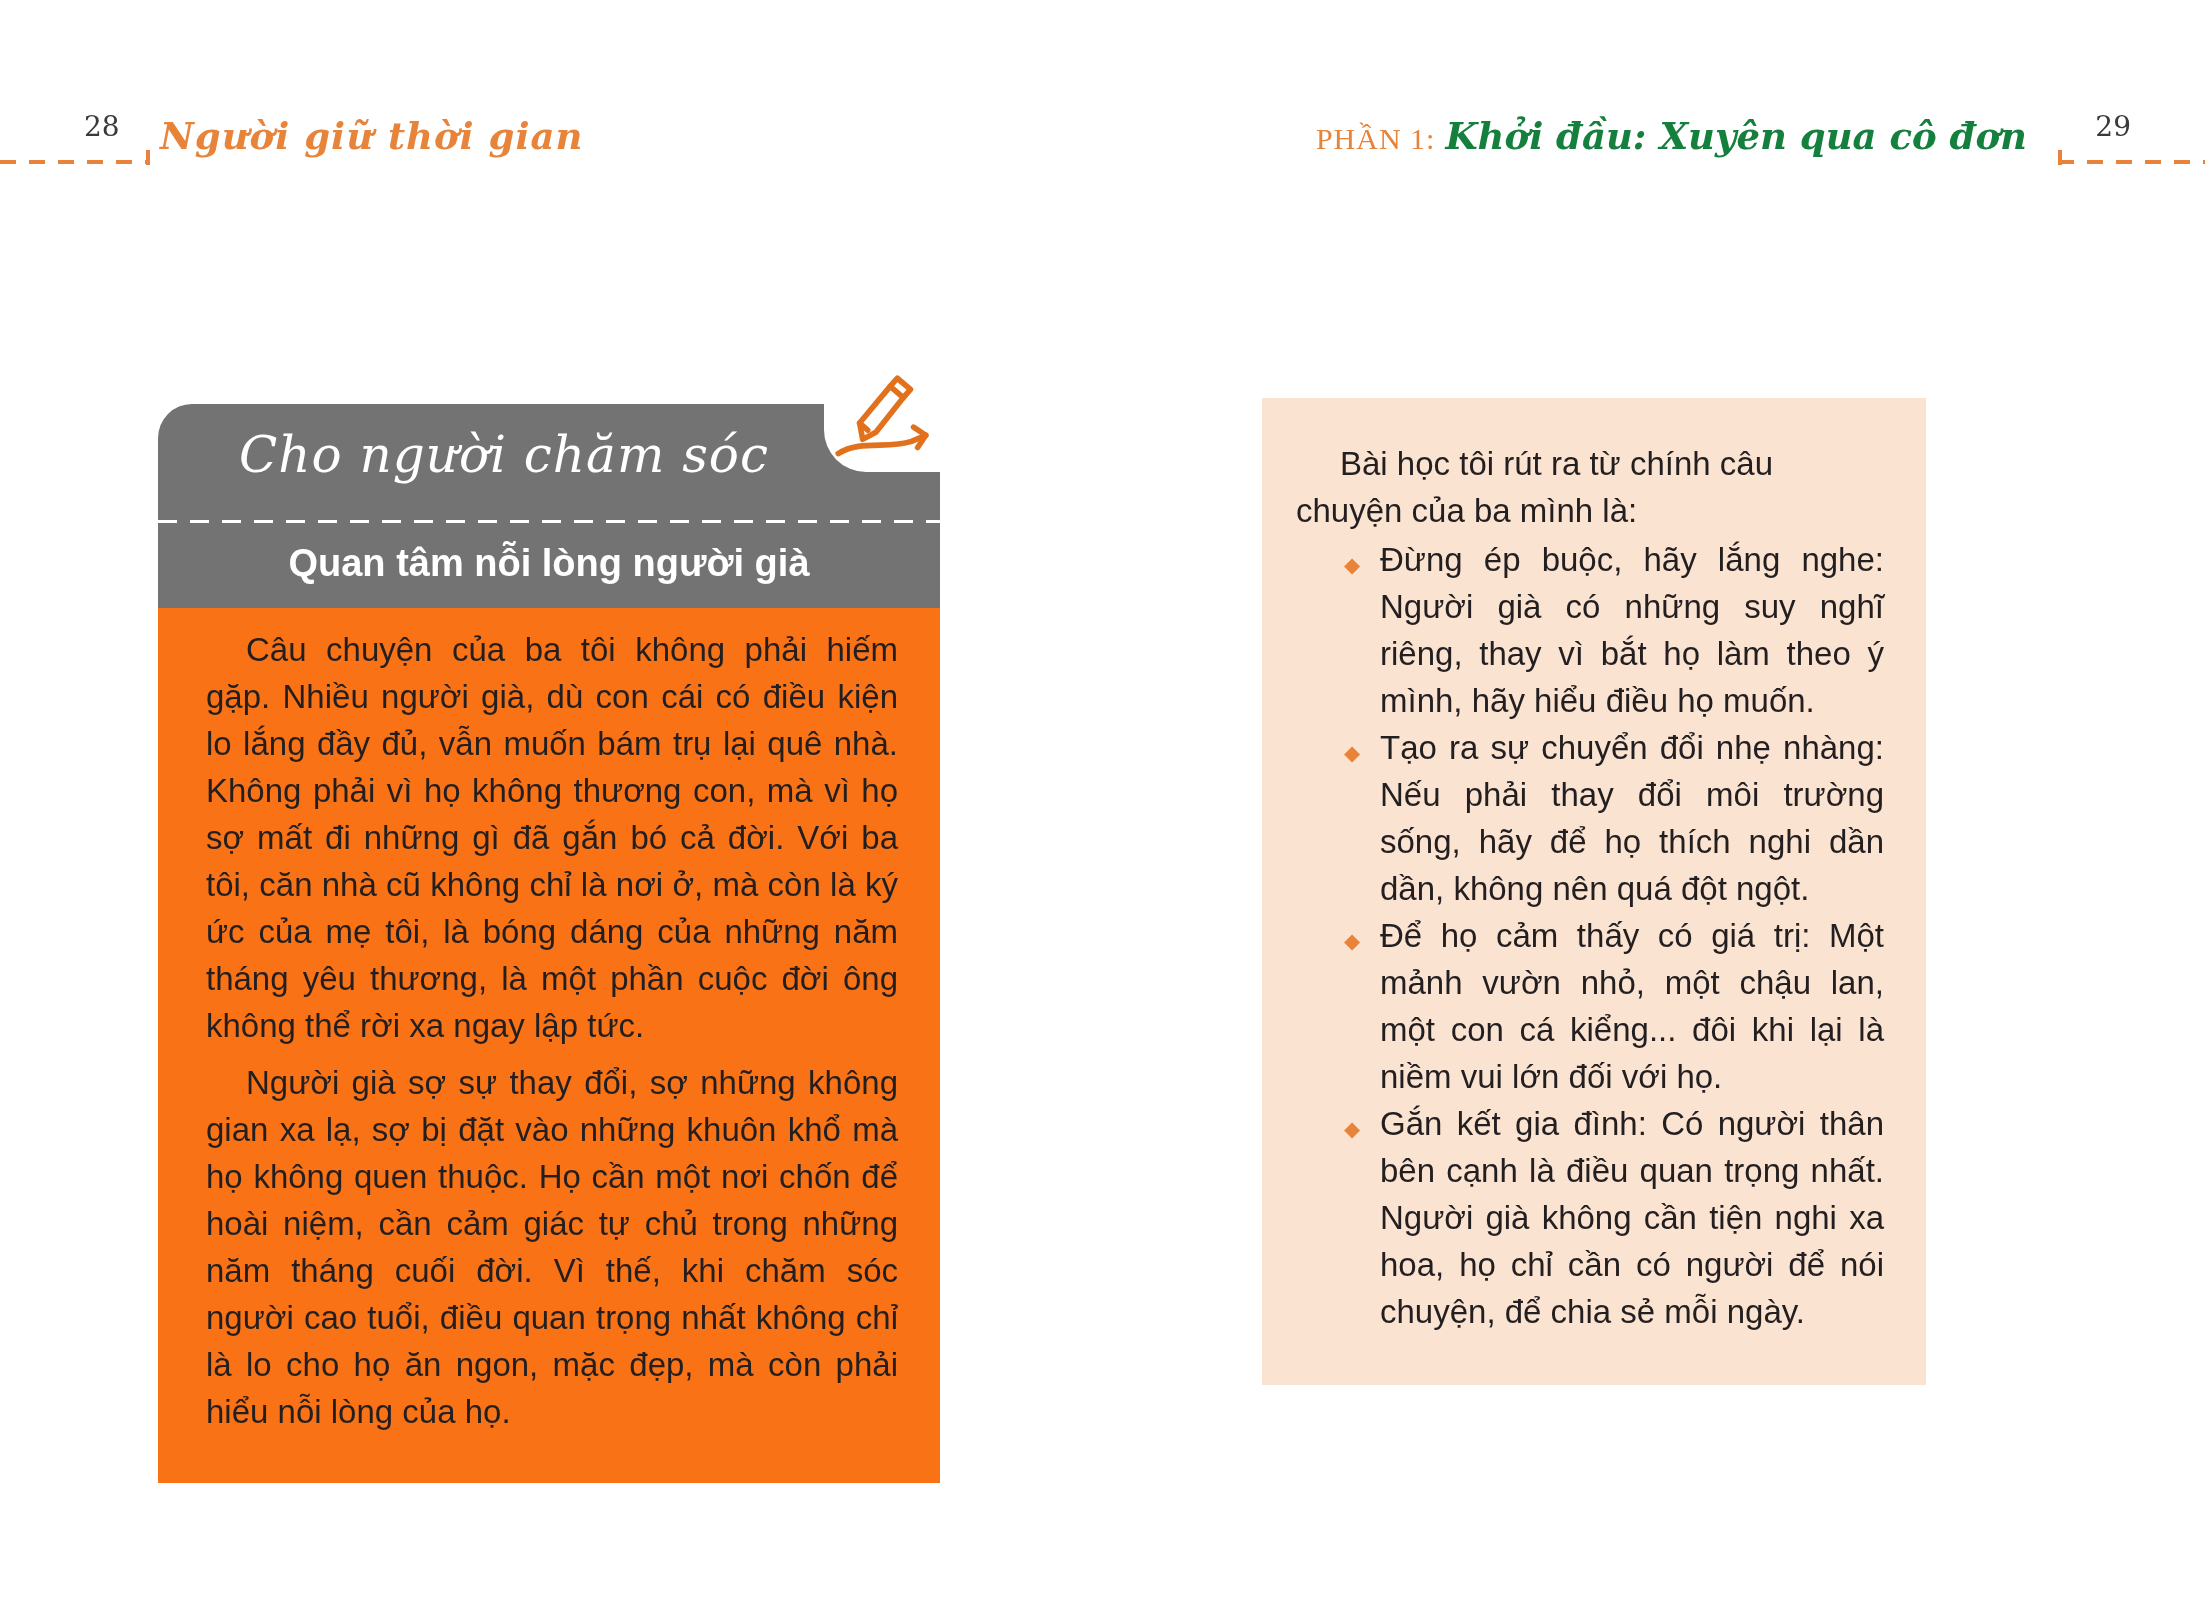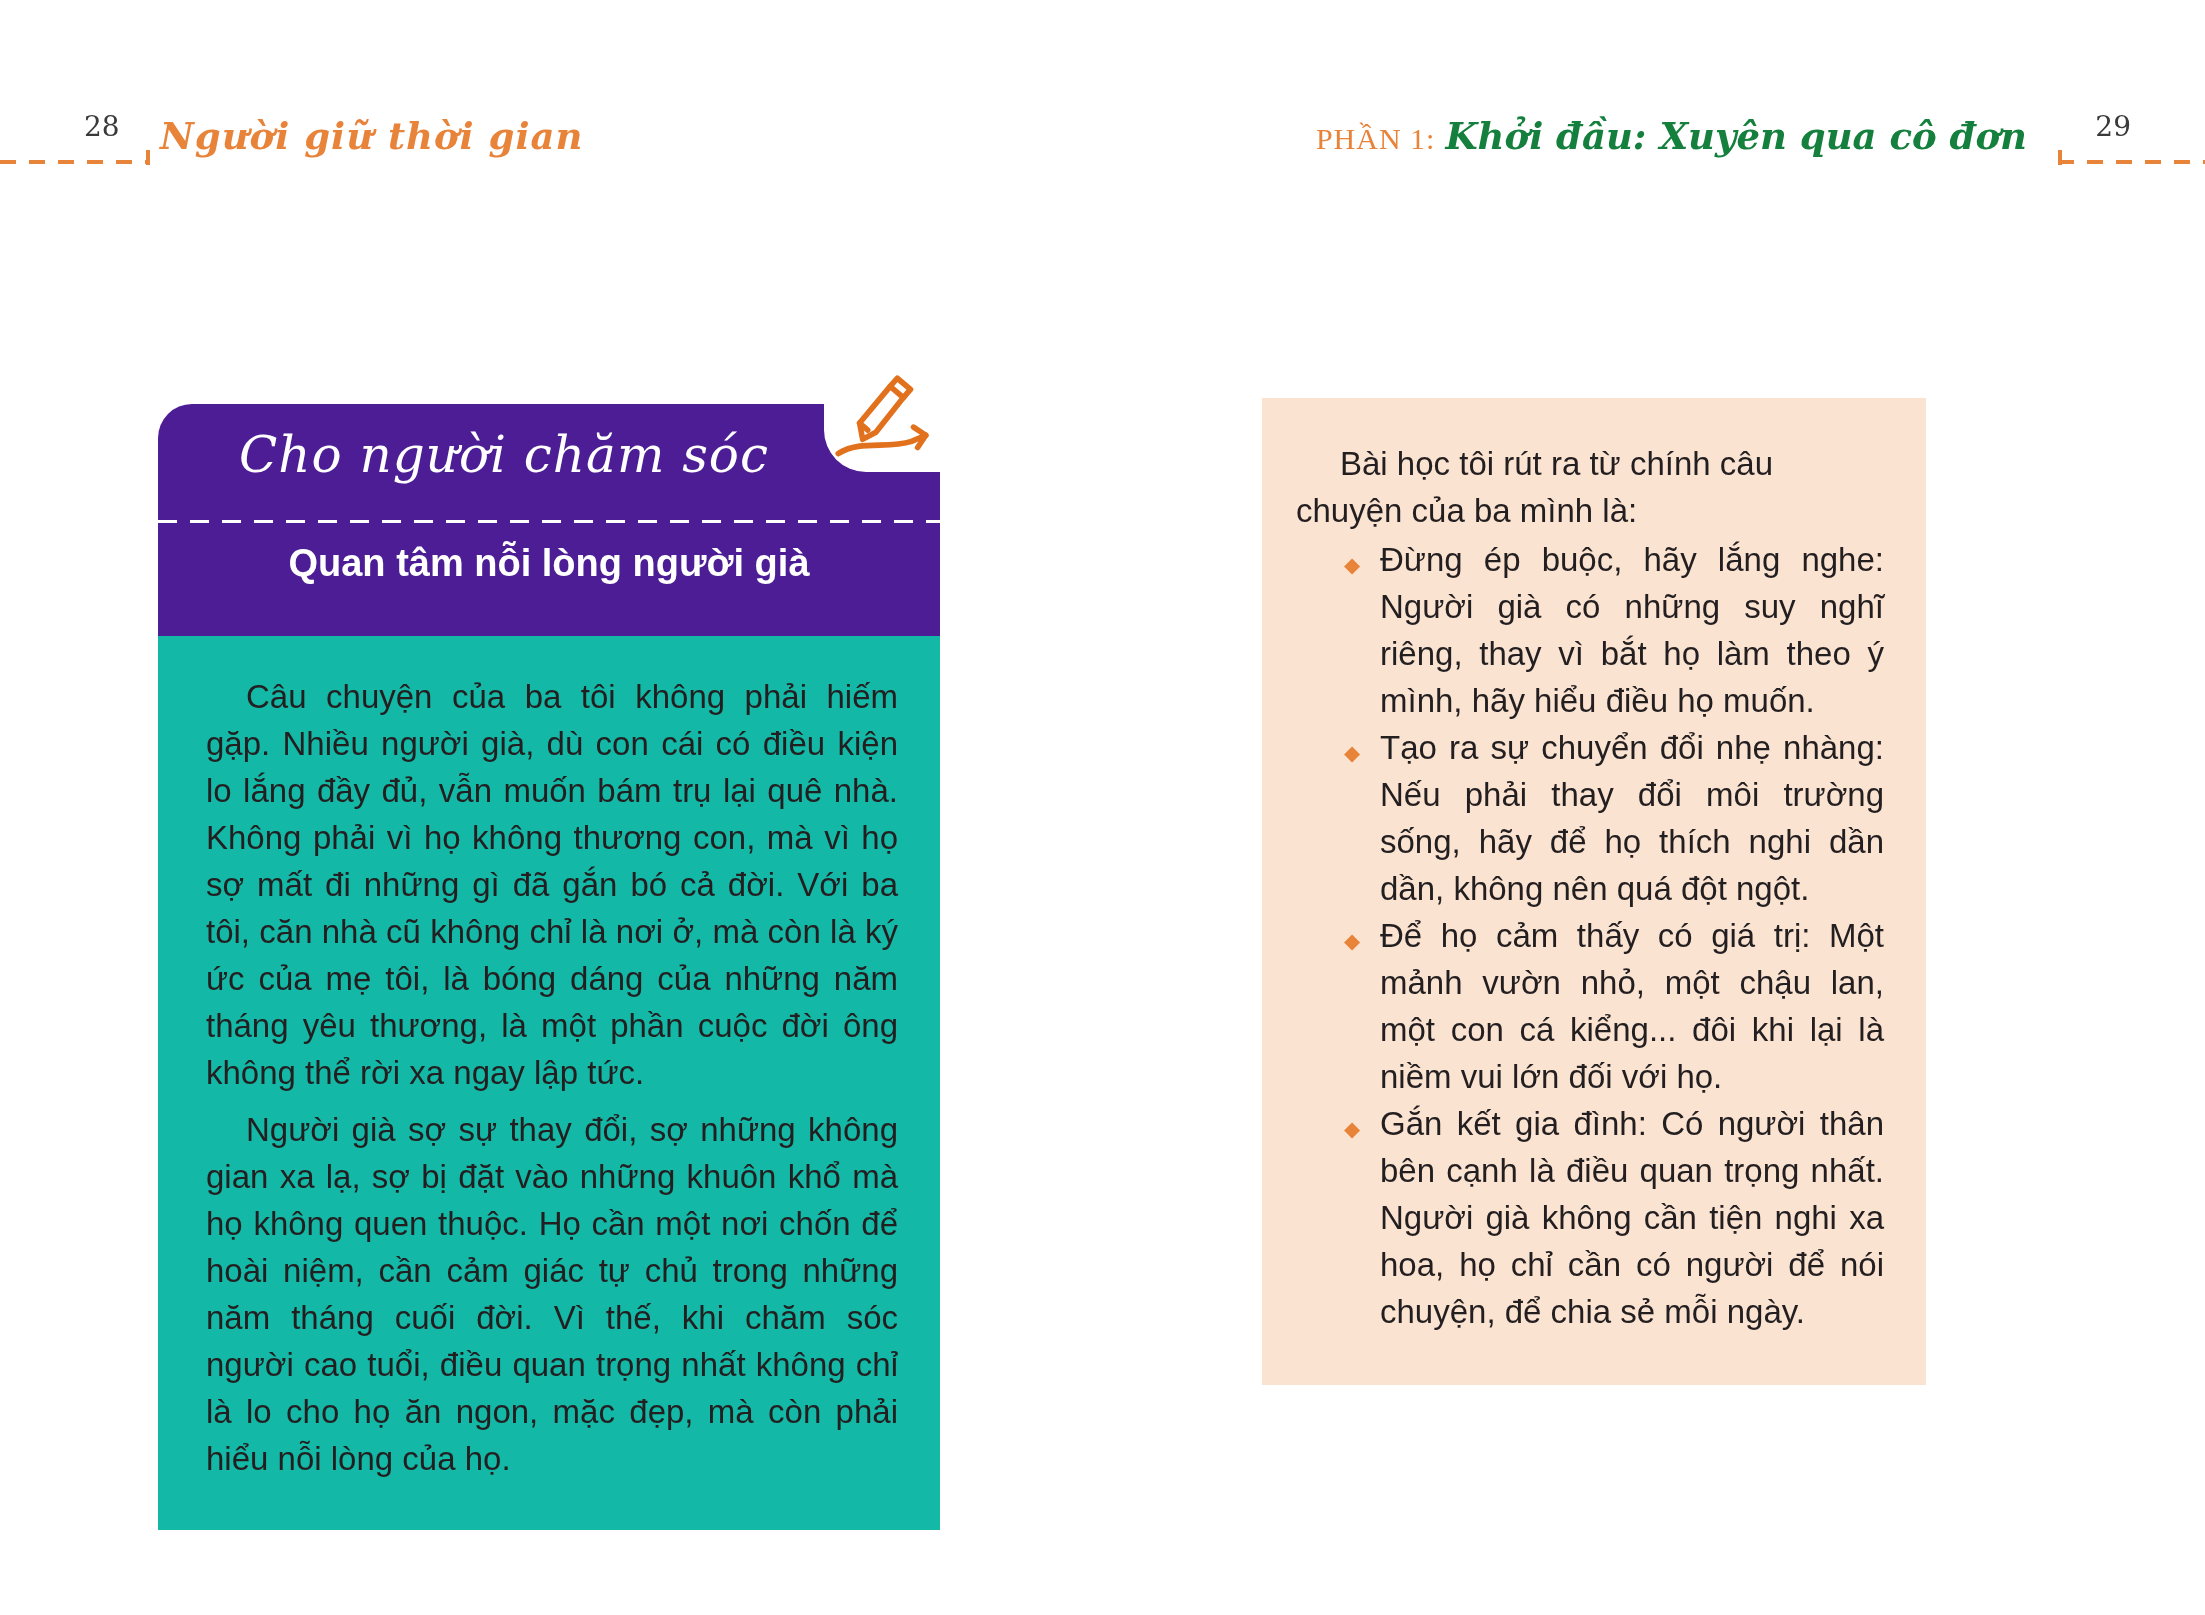--- a/index.html
+++ b/index.html
@@ -33,21 +33,21 @@
   }
   .dash-left{left:0;width:148px;}
   .dash-right{left:2058px;right:0;}
   .dash-tick{position:absolute;width:4px;height:15px;background:#e8833a;top:150px;}
   .tick-left{left:146px;}
   .tick-right{left:2058px;}
 
   
   .card{position:absolute;left:158px;top:404px;width:782px;}
   .card-header{
-    position:relative;background:#4c1d95;height:232px;
+    position:relative;background:#737373;height:204px;
     border-radius:34px 18px 0 0;
   }
   .corner-notch{
     position:absolute;top:0;right:0;width:116px;height:68px;
     background:#ffffff;border-bottom-left-radius:42px;
   }
   .pen-icon{position:absolute;top:-32px;right:2px;width:112px;height:96px;}
   .script-heading{
     position:absolute;left:0;right:90px;top:22px;text-align:center;
     font-family:"DejaVu Serif",serif;font-style:italic;font-size:50px;
@@ -55,21 +55,21 @@
   }
   .header-dash{
     position:absolute;left:0;right:0;top:116px;height:3px;
     background:repeating-linear-gradient(90deg,#ffffff 0 19px,transparent 19px 32px);
   }
   .card-title{
     position:absolute;left:0;right:0;top:138px;text-align:center;
     font-size:38px;font-weight:bold;color:#ffffff;
   }
   .card-body{
-    background:#14b8a6;padding:37px 42px 48px 48px;
+    background:#f97316;padding:18px 42px 48px 48px;
     font-size:33px;line-height:47px;text-align:justify;
   }
   .card-par{margin:0;text-indent:40px;}
   .card-par + .card-par{margin-top:10px;}
 
   
   .panel{
     position:absolute;left:1262px;top:398px;width:664px;box-sizing:border-box;
     background:#fbe3d2;padding:42px 42px 50px 34px;
     font-size:33px;line-height:47px;text-align:justify;

